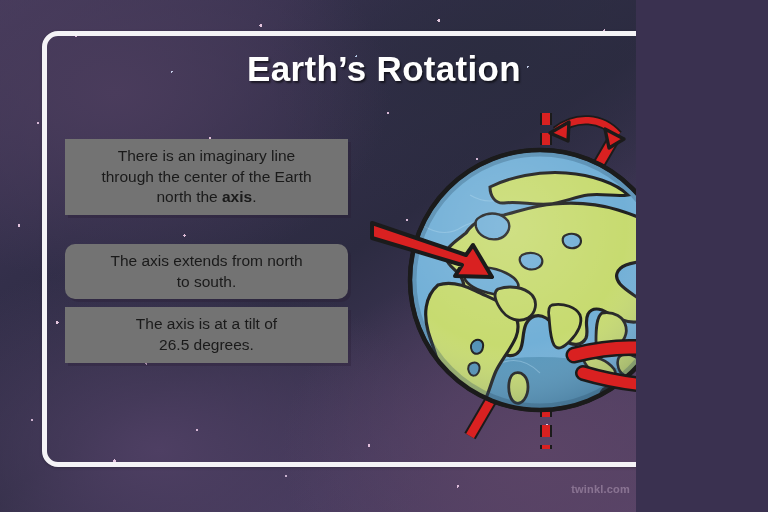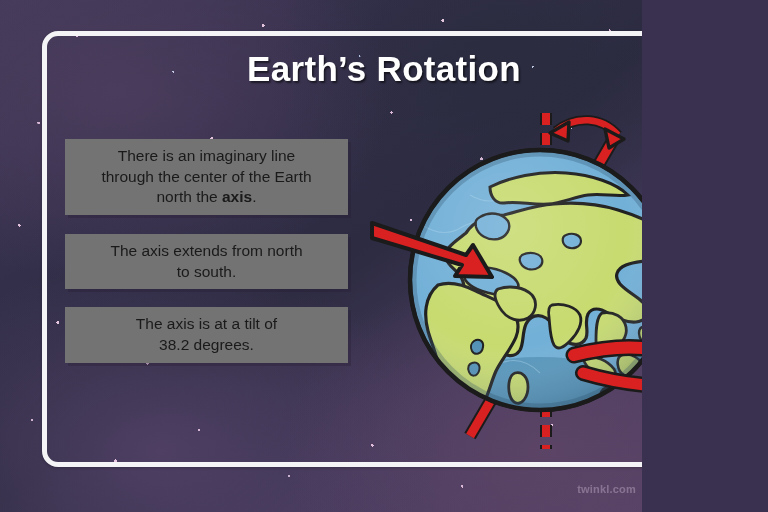--- a/index.html
+++ b/index.html
@@ -13,21 +13,20 @@
     font-family: "Liberation Sans", sans-serif;
     background: #3a3150;
   }
 
   
   #slide {
     position: relative;
     width: 636px;
     height: 512px;
     overflow: hidden;
-    padding-left: 6px;
   }
 
   
   .space-bg {
     position: absolute;
     inset: 0;
     background:
       radial-gradient(ellipse 70% 60% at 18% 18%, #4a3c5c 0%, rgba(74,60,92,0) 62%),
       radial-gradient(ellipse 55% 50% at 78% 12%, #2b2c40 0%, rgba(43,44,64,0) 65%),
       radial-gradient(ellipse 60% 55% at 85% 88%, #5b4466 0%, rgba(91,68,102,0) 68%),
@@ -141,21 +140,21 @@
     box-shadow: 3px 3px 0 rgba(40,28,50,.30);
     display: flex;
     align-items: center;
     justify-content: center;
     text-align: center;
   }
   .factbox .txt { width: 100%; }
   .factbox b { font-weight: bold; }
 
   #factbox-0 { left: 65px; top: 139px;  width: 283px; height: 76px; }
-  #factbox-1 { left: 65px; top: 234px;  width: 283px; height: 55px; }
+  #factbox-1 { left: 65px; top: 244px;  width: 283px; height: 55px; border-radius: 10px; }
   #factbox-2 { left: 65px; top: 307px;  width: 283px; height: 56px; }
 
   #factbox-1 .txt { text-align: center; }
 
   
   .globe-wrap {
     position: absolute;
     left: 370px;
     top: 105px;
     width: 345px;
@@ -199,21 +198,21 @@
   <div class="factbox" id="factbox-1">
     <div class="txt">
       <span>The axis extends from north</span><br>
       <span>to south.</span>
     </div>
   </div>
 
   <div class="factbox" id="factbox-2">
     <div class="txt">
       <span>The axis is at a tilt of</span><br>
-      <span>38.2 degrees.</span>
+      <span>26.5 degrees.</span>
     </div>
   </div>
 
   <div class="globe-wrap">
     <svg class="globe-svg" viewBox="0 0 345 350" xmlns="http://www.w3.org/2000/svg">
       <defs>
         <clipPath id="globeClip">
           <circle cx="170" cy="175" r="130"></circle>
         </clipPath>
         <radialGradient id="globeShade" cx="38%" cy="30%" r="78%">

